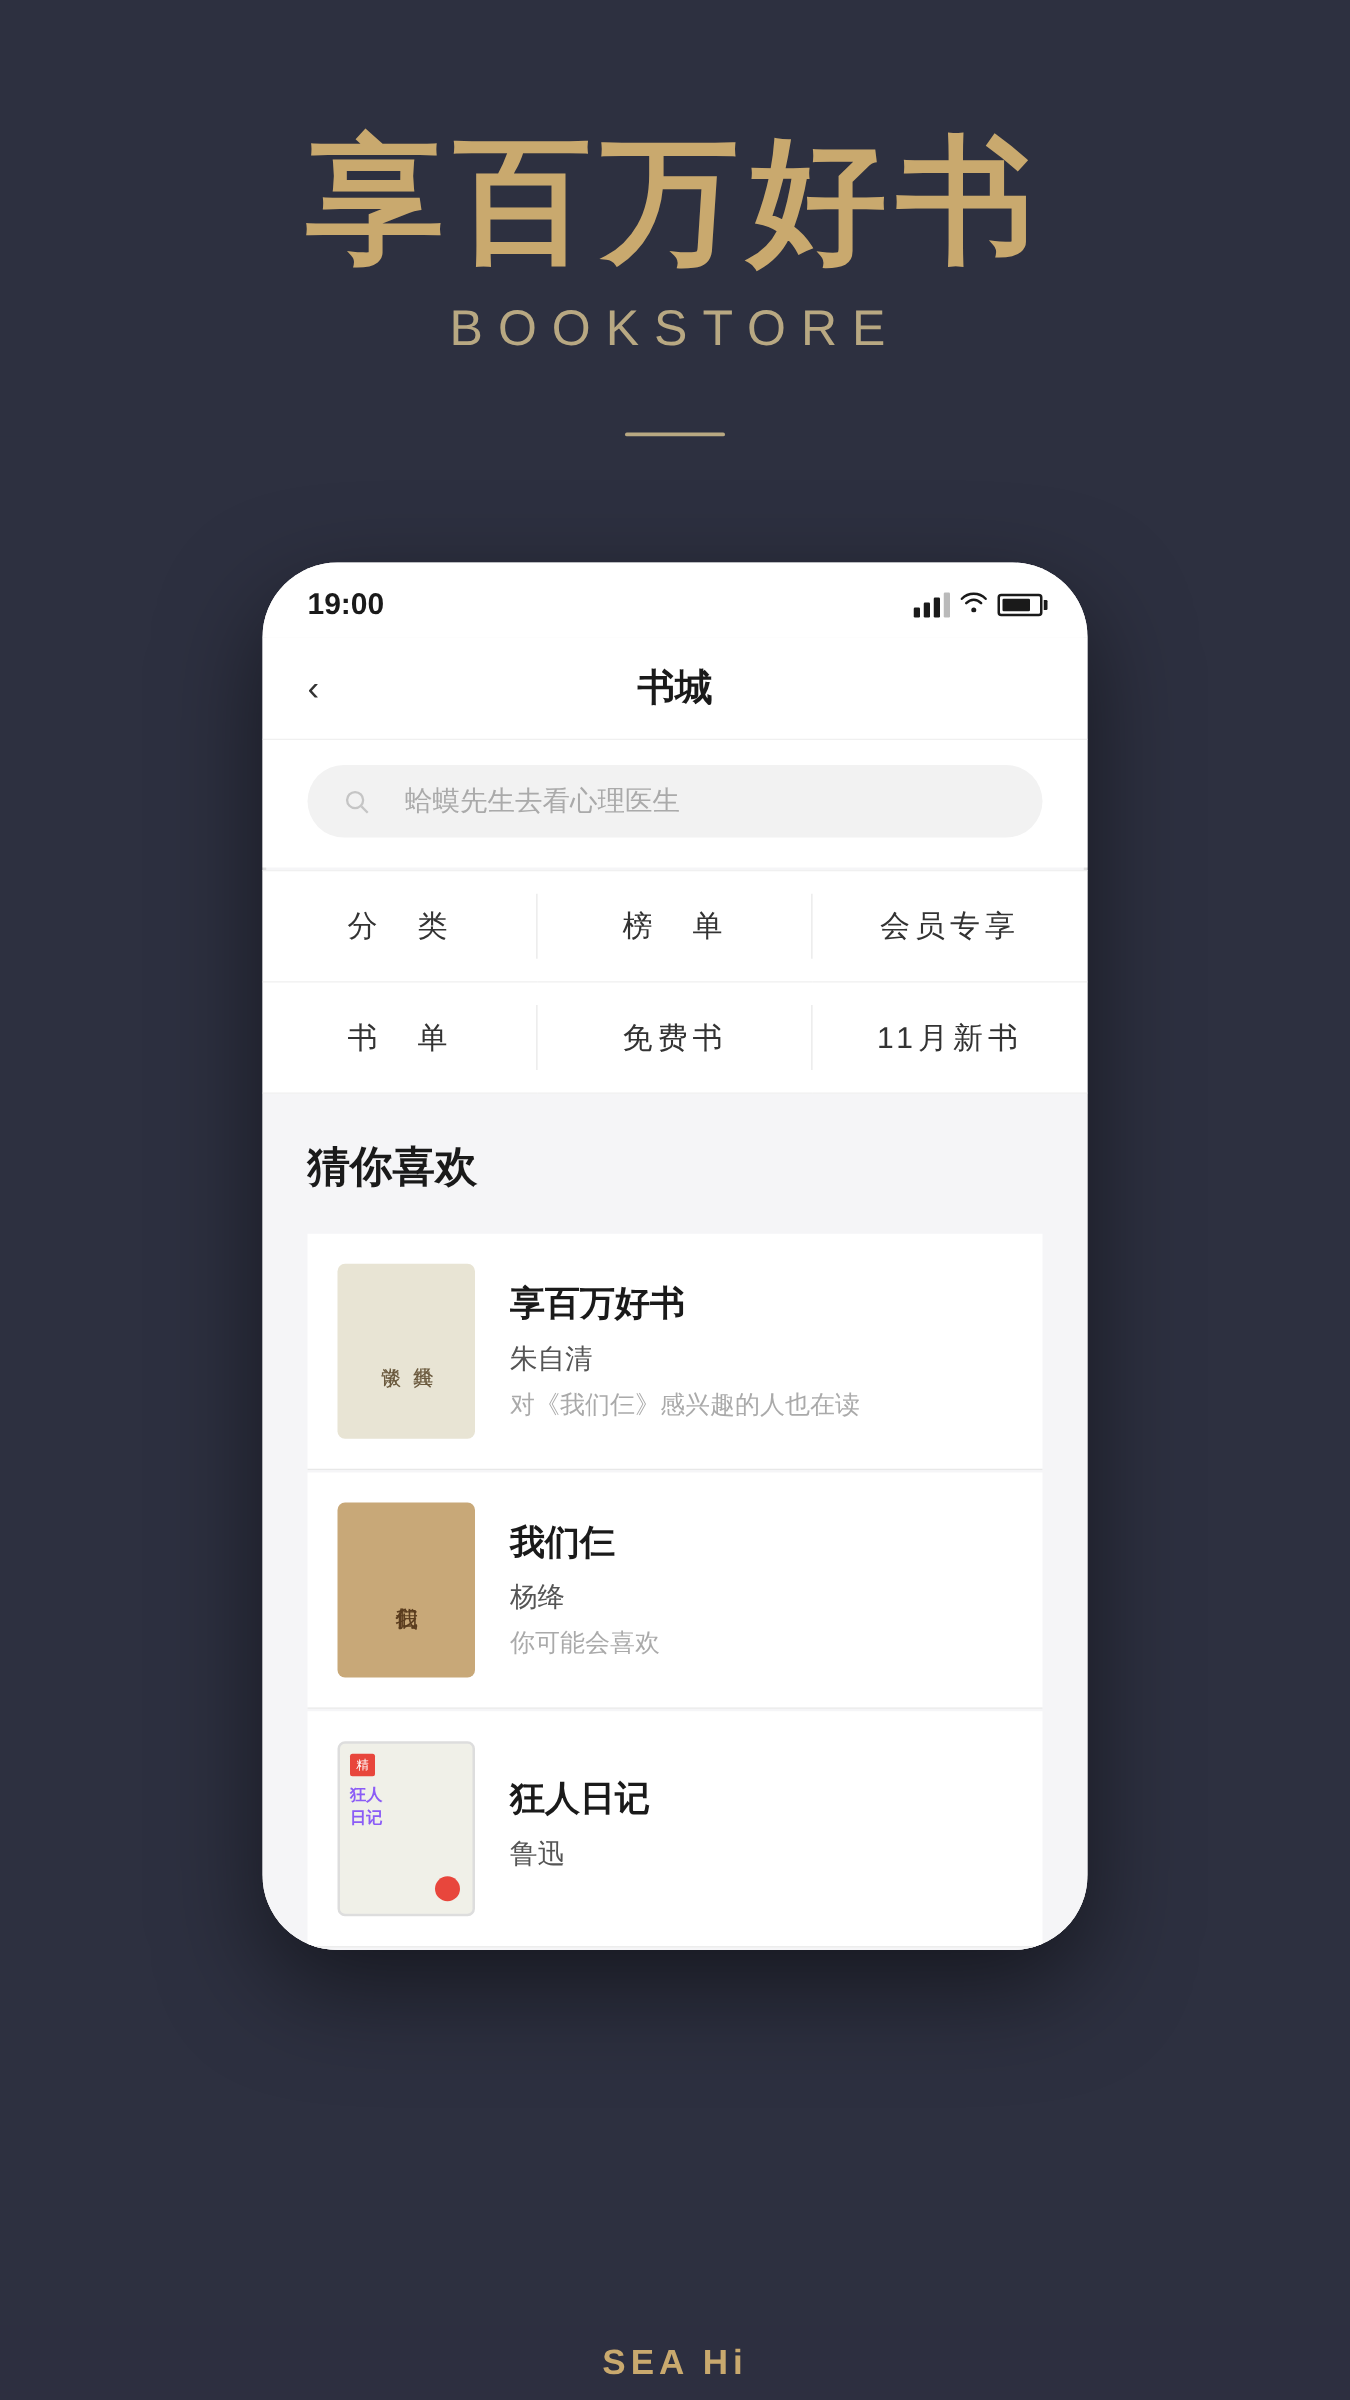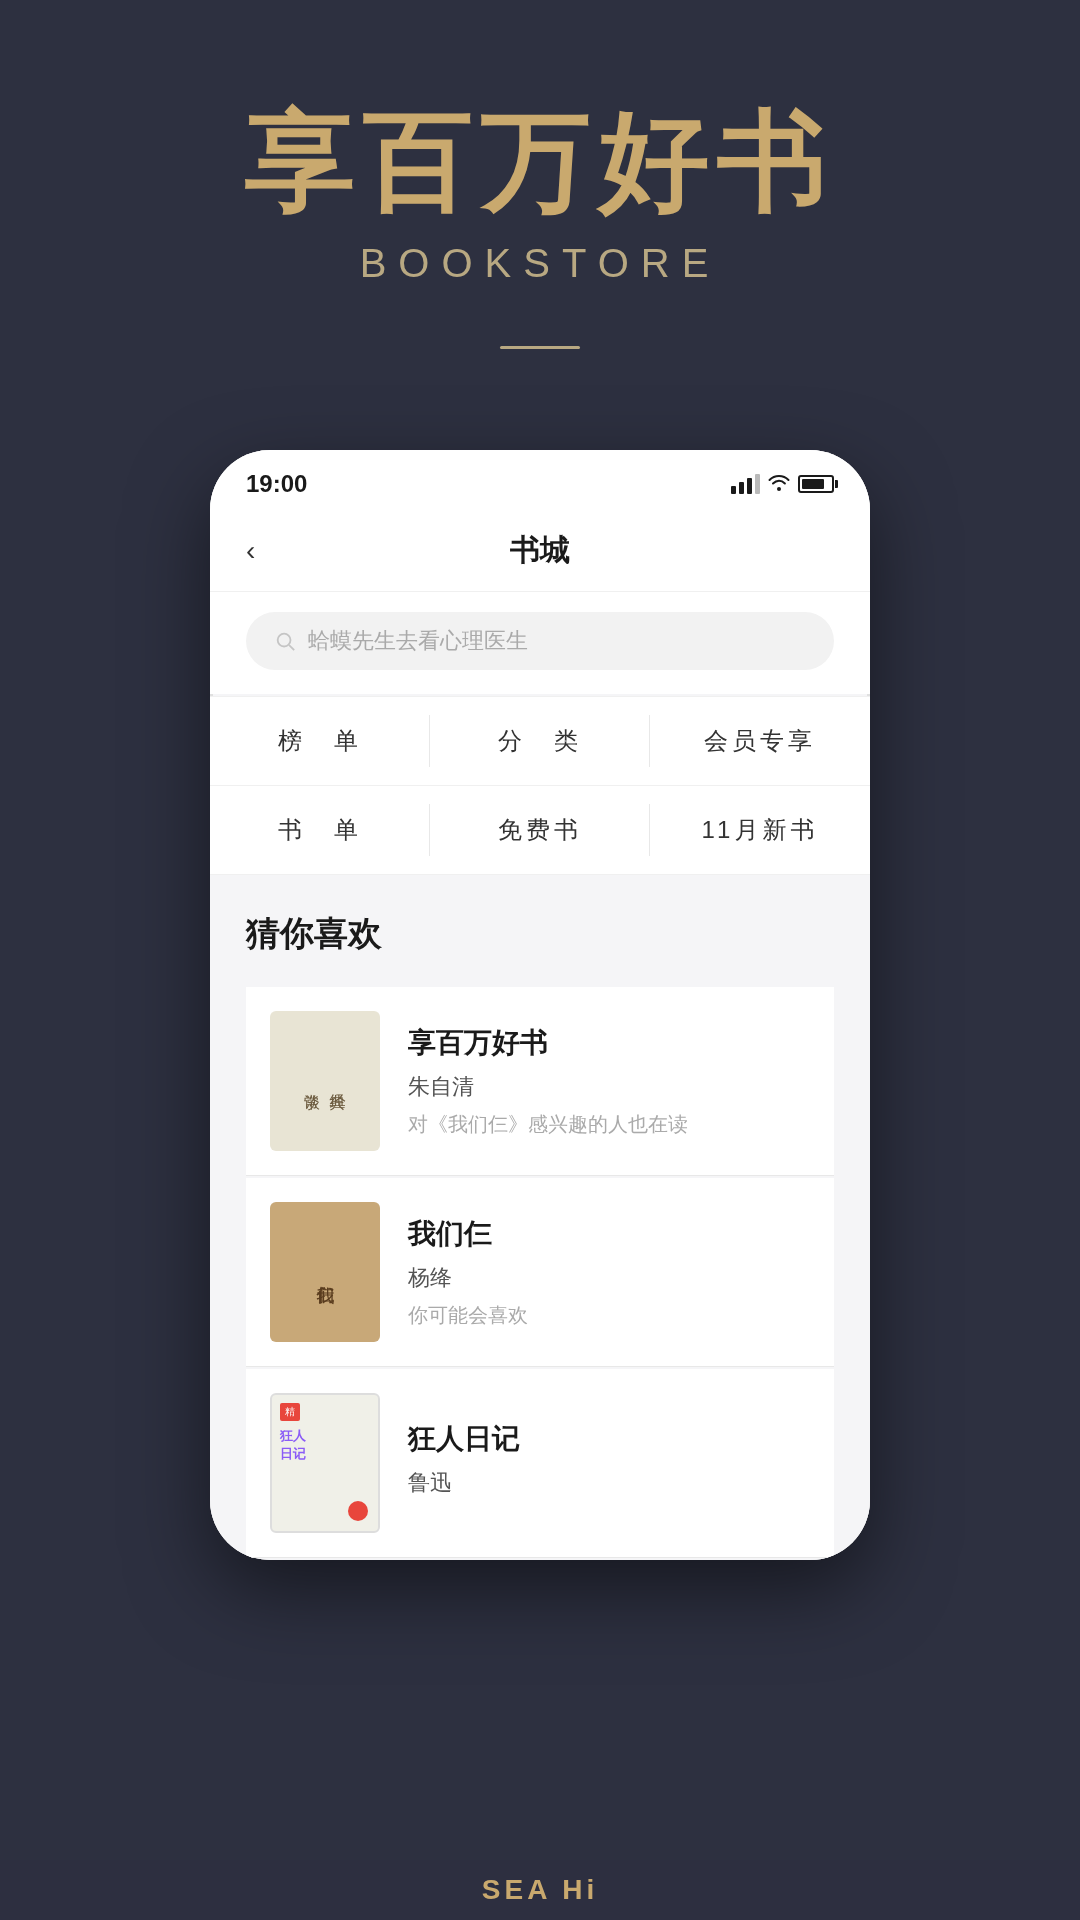--- a/index.html
+++ b/index.html
@@ -163,21 +163,21 @@
       background: #ffffff;
       padding: 20px 36px 24px;
     }
 
     .search-bar {
       background: #f2f2f2;
       border-radius: 30px;
       display: flex;
       align-items: center;
       padding: 14px 28px;
-      gap: 12px;
+      gap: 28px;
     }
 
     .search-icon-svg {
       width: 22px;
       height: 22px;
       flex-shrink: 0;
       opacity: 0.5;
     }
 
     .search-placeholder {
@@ -438,24 +438,24 @@
       <svg class="search-icon-svg" viewBox="0 0 24 24" fill="none" stroke="#999" stroke-width="2">
         <circle cx="11" cy="11" r="7"></circle>
         <line x1="16.5" y1="16.5" x2="22" y2="22"></line>
       </svg>
       <span class="search-placeholder">蛤蟆先生去看心理医生</span>
     </div>
   </div>
 
   <div class="category-grid">
     <div class="category-item">
+      <span>分　类</span>
+    </div>
+    <div class="category-item">
       <span>榜　单</span>
-    </div>
-    <div class="category-item">
-      <span>分　类</span>
     </div>
     <div class="category-item">
       <span>会员专享</span>
     </div>
     <div class="category-item">
       <span>书　单</span>
     </div>
     <div class="category-item">
       <span>免费书</span>
     </div>

